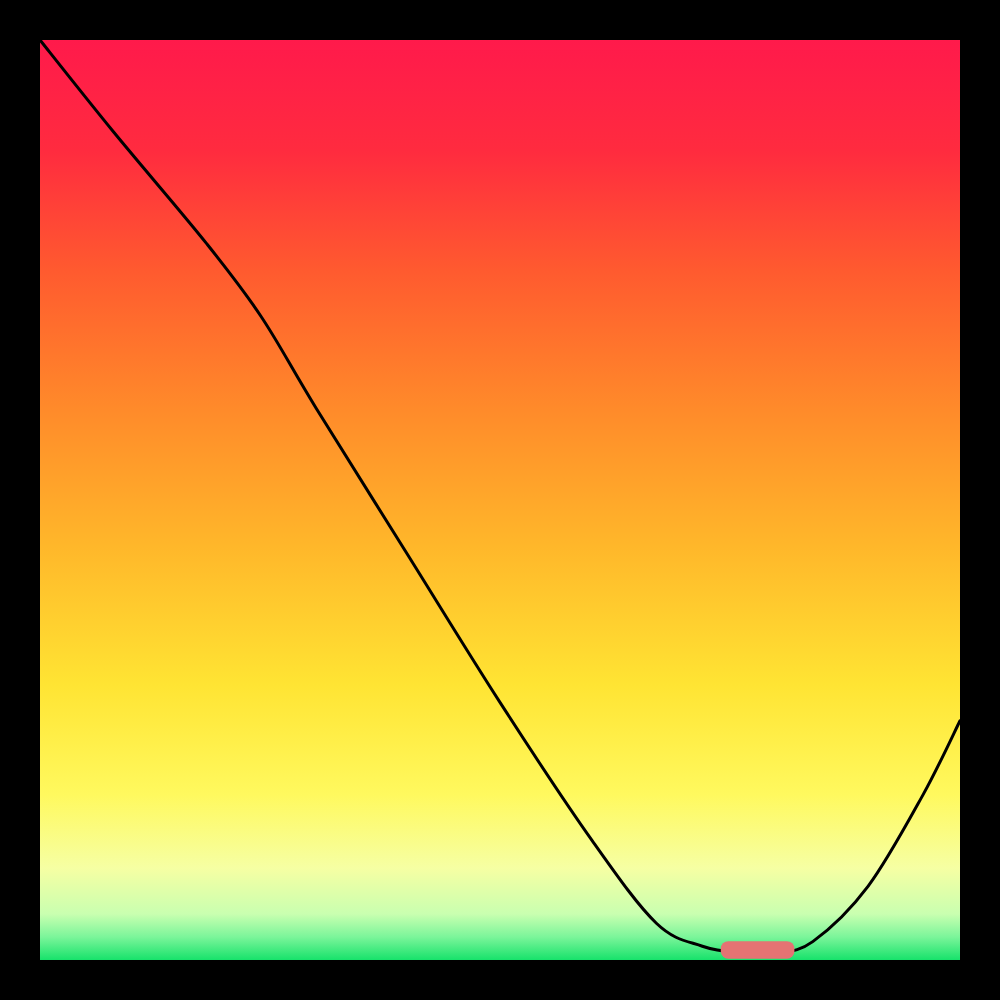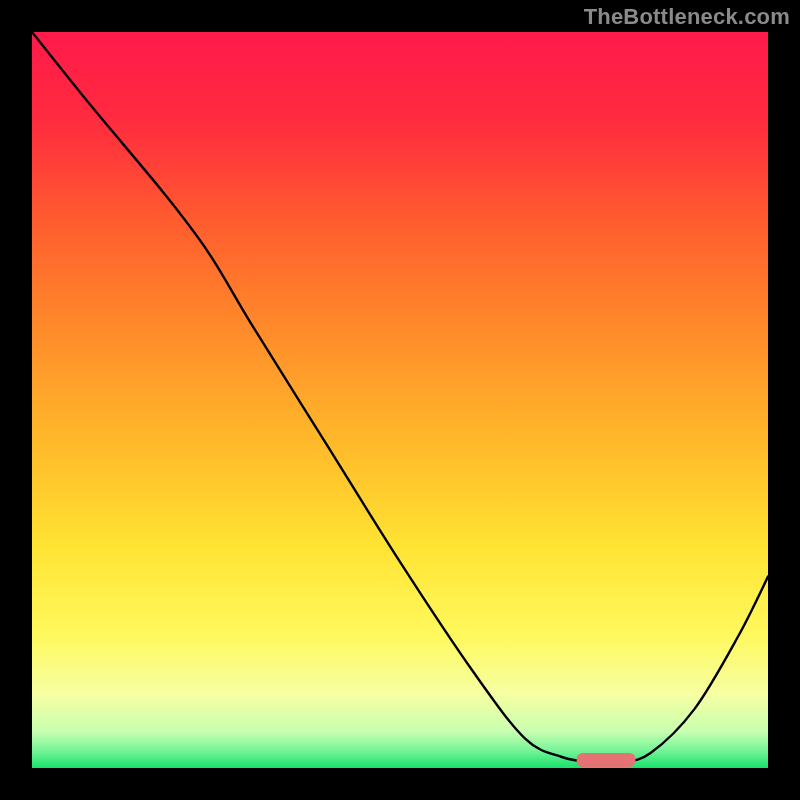--- a/index.html
+++ b/index.html
@@ -30,21 +30,20 @@
   svg {
     position: absolute;
     top: 0;
     left: 0;
   }
 </style>
 </head>
 <body>
 <div class="wrap">
 
-<div class="watermark">TheBottleneck.com</div>
 
 <svg id="chart-svg" width="800" height="800" viewBox="0 0 800 800">
   <defs>
     <linearGradient id="bg-grad" x1="0" y1="0" x2="0" y2="1">
           <stop offset="0.00%" stop-color="#ff1a4b"></stop>
           <stop offset="12.00%" stop-color="#ff2b3f"></stop>
           <stop offset="25.00%" stop-color="#ff5a2f"></stop>
           <stop offset="40.00%" stop-color="#ff8a2a"></stop>
           <stop offset="55.00%" stop-color="#ffb72a"></stop>
           <stop offset="70.00%" stop-color="#ffe433"></stop>

